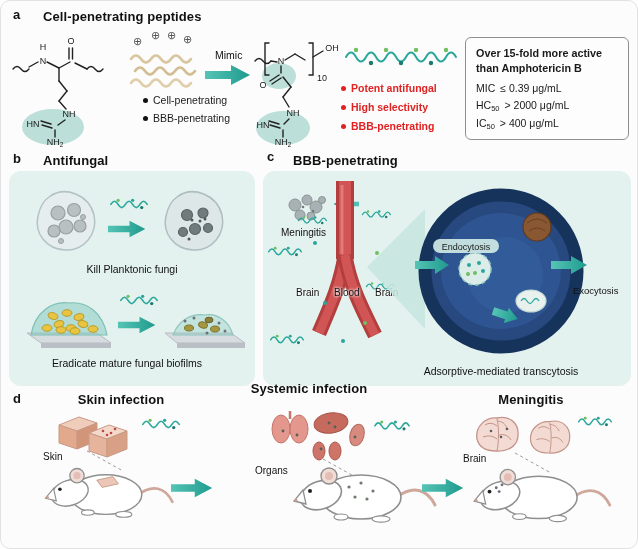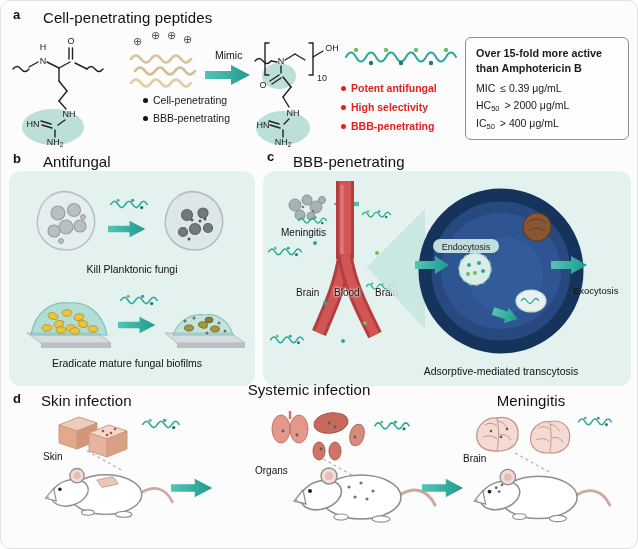--- a/index.html
+++ b/index.html
@@ -1,20 +1,20 @@
 <!DOCTYPE html>
 <html><head>
 <meta charset="utf-8">
 <style>
   * { margin:0; padding:0; box-sizing:border-box; }
   html,body { background:#ffffff; font-family:"Liberation Sans", sans-serif; color:#1a1a1a; }
   .fig { position:relative; width:638px; height:549px; background:#fcfcfc; border:1px solid #e2e2e2; border-radius:10px; overflow:hidden; }
   .abs { position:absolute; }
   .plabel { font-weight:bold; font-size:13px; color:#111; }
-  .ptitle { font-weight:normal; font-size:15px; color:#111; letter-spacing:.1px; }
+  .ptitle { font-weight:bold; font-size:13px; color:#111; letter-spacing:.1px; }
   .red-text { color:#e02222; }
   .panel-bg { background:#e3f2ee; border-radius:12px; }
   .bullet-row { display:flex; align-items:center; gap:5px; font-size:10.5px; line-height:15px; white-space:nowrap; }
   .dot { width:5px; height:5px; border-radius:50%; background:#111; flex:0 0 auto; }
   .red-dot { background:#e02222; }
   .red-bullets .bullet-row { color:#e02222; font-weight:bold; }
   .caption { font-size:10.5px; color:#111; text-align:center; }
   .small-label { font-size:10px; color:#111; white-space:nowrap; }
   .charge { font-size:11px; color:#555; }
   .mimic-label { font-size:10.5px; color:#111; }
@@ -342,21 +342,21 @@
         <polygon points="0,-4 14,-4 14,-8 26,0 14,8 14,4 0,4" fill="url(#gradTeal)"></polygon>
       </g>
     <polygon points="146,86 166,86 166,81 182,90 166,99 166,94 146,94" fill="url(#gradTeal)"></polygon>
     <rect x="28" y="64" width="66" height="14" rx="7" fill="#cfe9e4" opacity="0.92"></rect>
     <text x="61" y="74.5" text-anchor="middle" font-size="9" fill="#12343f">Endocytosis</text>
   </svg>
   <div class="abs small-label" style="left:572px;top:284px;font-size:9.5px">Exocytosis</div>
   <div class="abs caption" style="left:392px;top:364px;width:216px">Adsorptive-mediated transcytosis</div>
 
   <span class="abs plabel" style="left:12px;top:390px">d</span>
-  <div class="abs ptitle" style="left:40px;top:391px;width:160px;">Skin infection</div>
+  <div class="abs ptitle" style="left:40px;top:391px;width:160px;text-align:center">Skin infection</div>
   <div class="abs ptitle" style="left:228px;top:380px;width:160px;text-align:center">Systemic infection</div>
   <div class="abs ptitle" style="left:450px;top:391px;width:160px;text-align:center">Meningitis</div>
 
   <svg class="abs" style="left:54px;top:412px" width="78" height="46" viewBox="0 0 78 46">
     <polygon points="4,12 24,4 42,10 22,18" fill="#f0cdbb" stroke="#c99a85"></polygon>
     <polygon points="4,12 22,18 22,36 4,30" fill="#e2a98d" stroke="#c99a85"></polygon>
     <polygon points="22,18 42,10 42,28 22,36" fill="#d3957a" stroke="#c99a85"></polygon>
     <polygon points="34,20 54,12 72,18 52,26" fill="#f4d8ca" stroke="#c99a85"></polygon>
     <polygon points="34,20 52,26 52,44 34,38" fill="#e6b49c" stroke="#c99a85"></polygon>
     <polygon points="52,26 72,18 72,36 52,44" fill="#d8a085" stroke="#c99a85"></polygon>

